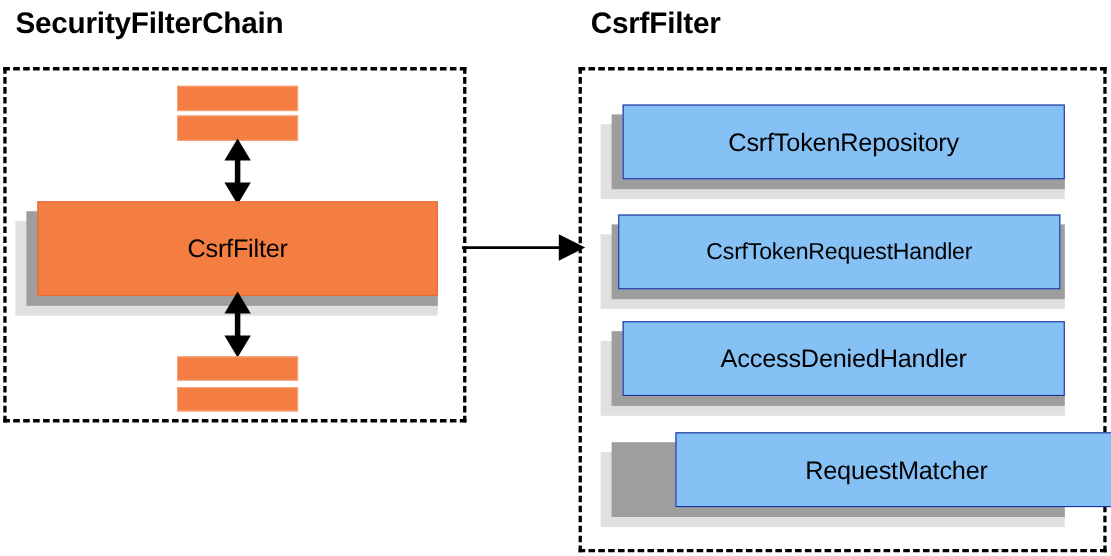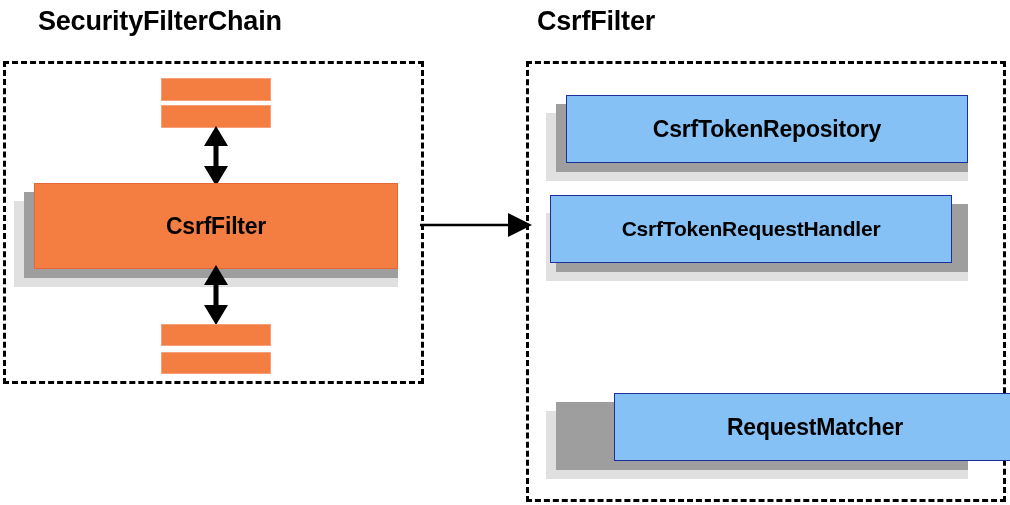--- a/index.html
+++ b/index.html
@@ -46,21 +46,21 @@
   .stack .shadow-light {
     background: #e0e0e0;
   }
   .stack .shadow-dark {
     background: #9e9e9e;
   }
   .stack .face {
     display: flex;
     align-items: center;
     justify-content: center;
-    font-weight: bold;
+    font-weight: normal;
     color: #000000;
     text-align: center;
   }
   .face.orange {
     background: #f47e42;
     border: 1px solid #e8673a;
   }
   .face.blue {
     background: #85c1f5;
     border: 1px solid #1d2f9b;
@@ -87,21 +87,21 @@
   .arrow-svg {
     position: absolute;
     overflow: visible;
   }
 </style>
 </head>
 <body>
 
 <div id="canvas">
 
-  <div class="panel-title" style="left:14px; top:6px;margin-left:24px;">SecurityFilterChain</div>
+  <div class="panel-title" style="left:14px; top:6px;">SecurityFilterChain</div>
 
   <div class="panel-title" style="left:537px; top:6px;">CsrfFilter</div>
 
   <div class="dashed-panel" style="left:3px; top:61px; width:421px; height:323px;"></div>
 
   <div class="bar" style="left:161px; top:78px; width:110px; height:23px;"></div>
   <div class="bar" style="left:161px; top:105px; width:110px; height:23px;"></div>
 
   <svg class="arrow-svg" style="left:199px; top:126px;" width="34" height="60" viewBox="0 0 34 60">
     <line x1="17" y1="8" x2="17" y2="52" stroke="#000" stroke-width="5"></line>
@@ -137,25 +137,32 @@
     <div class="lyr shadow-light" style="left:0px; top:18px; width:422px; height:68px;"></div>
     <div class="lyr shadow-dark" style="left:10px; top:9px; width:412px; height:68px;"></div>
     <div class="lyr face blue" style="left:20px; top:0px; width:402px; height:68px;">
       <span class="face-label">CsrfTokenRepository</span>
     </div>
   </div>
 
   <div class="stack" style="left:546px; top:195px; width:442px; height:92px;">
     <div class="lyr shadow-light" style="left:0px; top:18px; width:422px; height:68px;"></div>
     <div class="lyr shadow-dark" style="left:10px; top:9px; width:412px; height:68px;"></div>
-    <div class="lyr face blue" style="left:4px; top:0px; width:402px; height:68px;">
+    <div class="lyr face blue" style="left:16px; top:0px; width:402px; height:68px;">
       <span class="face-label small">CsrfTokenRequestHandler</span>
     </div>
   </div>
 
+  <div class="stack" style="left:546px; top:292px; width:442px; height:92px;">
+    <div class="lyr shadow-light" style="left:0px; top:18px; width:422px; height:68px;"></div>
+    <div class="lyr shadow-dark" style="left:10px; top:9px; width:412px; height:68px;"></div>
+    <div class="lyr face blue" style="left:20px; top:0px; width:402px; height:68px;">
+      <span class="face-label">AccessDeniedHandler</span>
+    </div>
+  </div>
 
   <div class="stack" style="left:546px; top:393px; width:442px; height:92px;">
     <div class="lyr shadow-light" style="left:0px; top:18px; width:422px; height:68px;"></div>
     <div class="lyr shadow-dark" style="left:10px; top:9px; width:412px; height:68px;"></div>
     <div class="lyr face blue" style="left:20px; top:0px; width:402px; height:68px;margin-left:48px;">
       <span class="face-label">RequestMatcher</span>
     </div>
   </div>
 
 </div>

